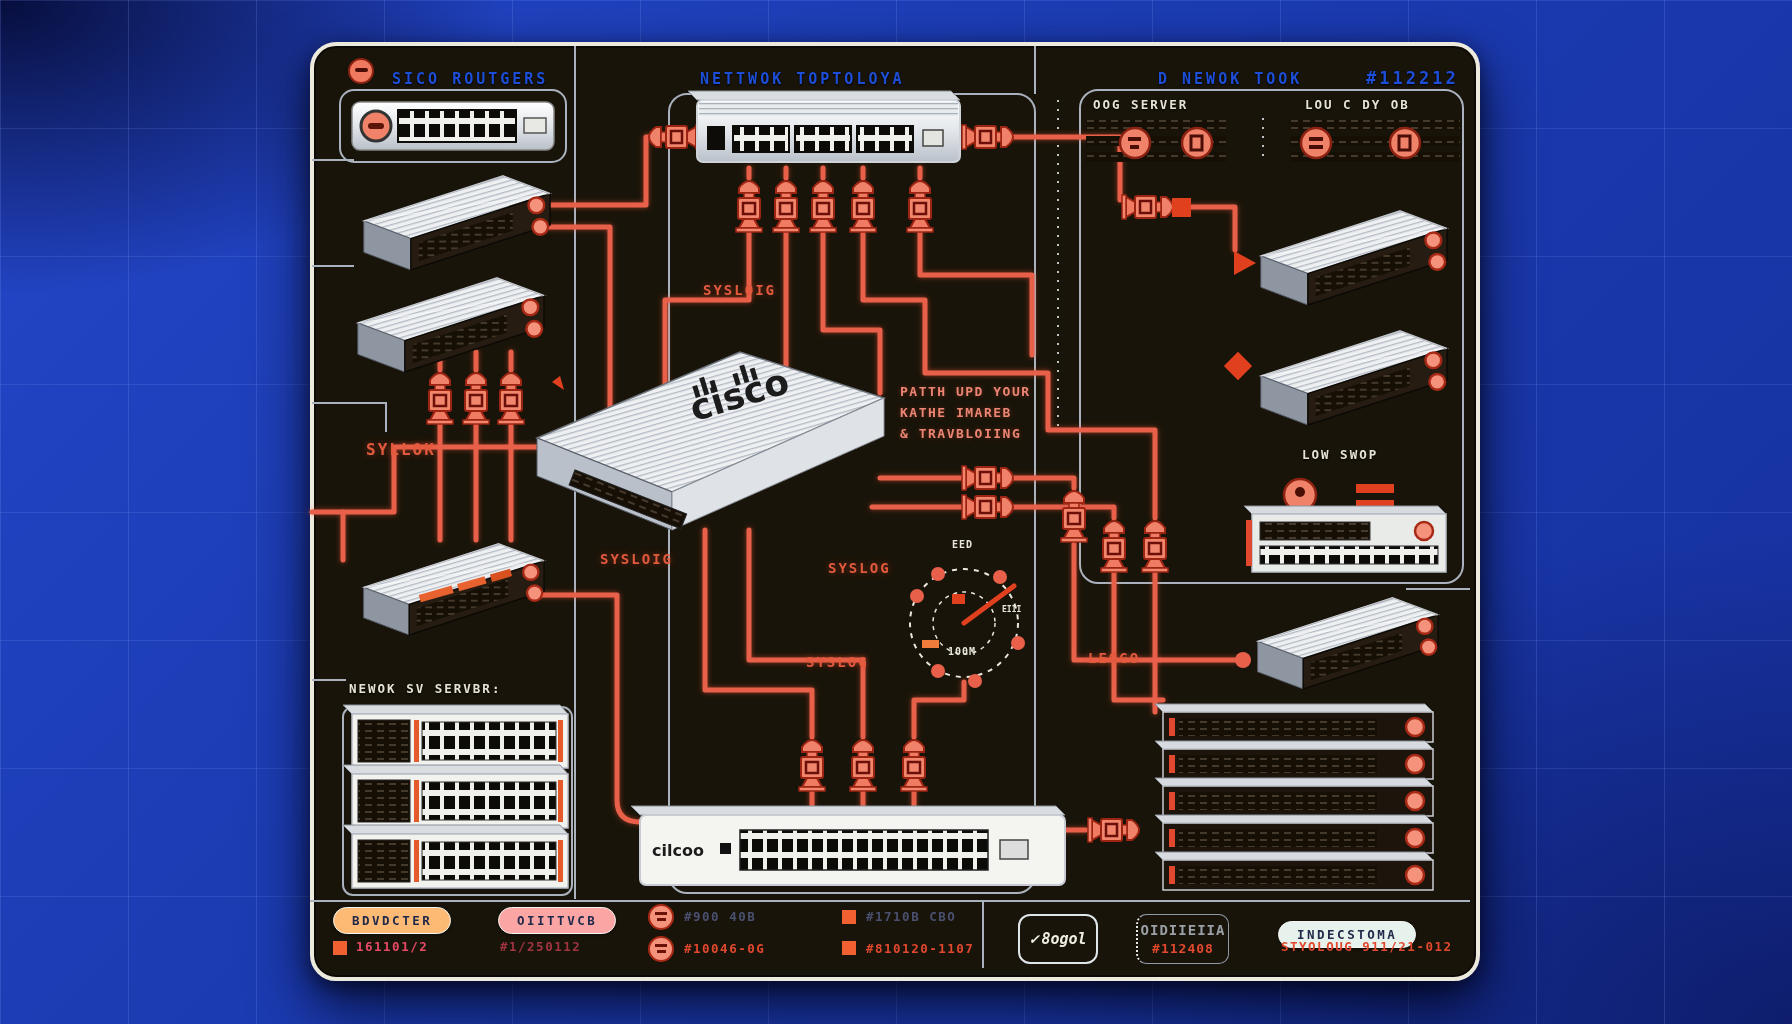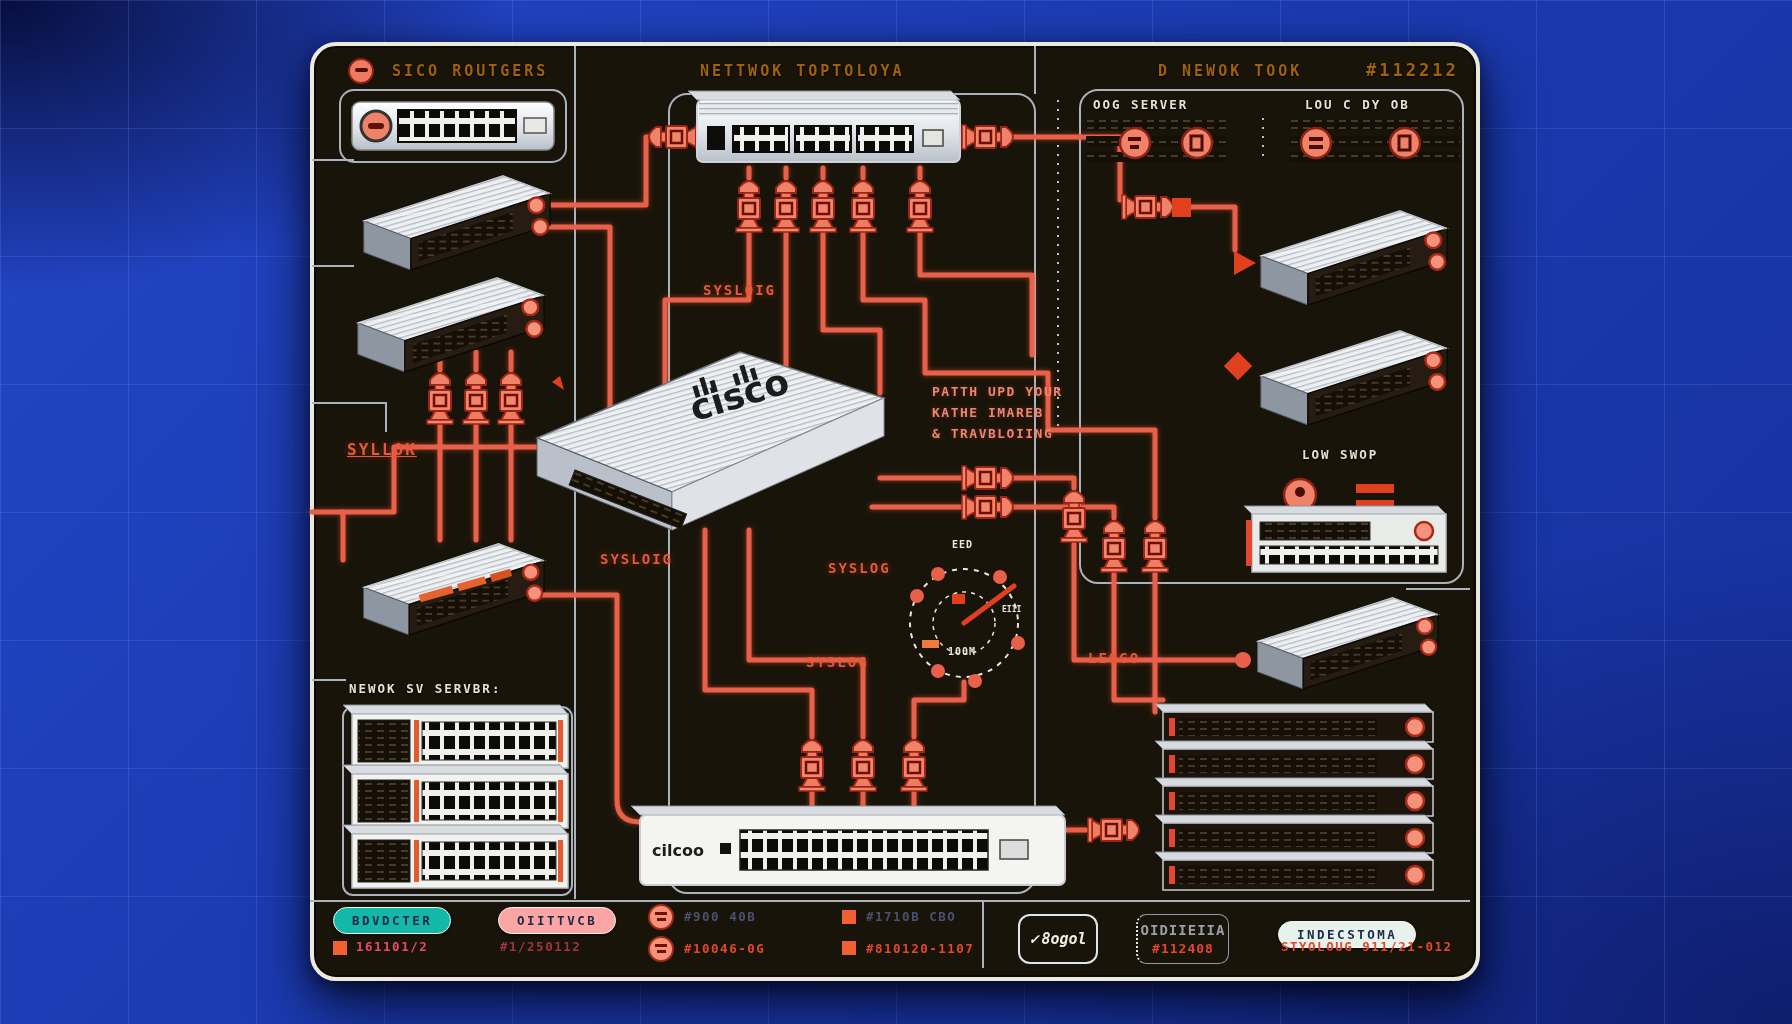--- a/index.html
+++ b/index.html
@@ -17,27 +17,27 @@
       repeating-linear-gradient(to right, rgba(120,150,240,.22) 0 1px, transparent 1px 128px),
       repeating-linear-gradient(to bottom, rgba(120,150,240,.18) 0 1px, transparent 1px 128px);
   }
   .panel{
     position:absolute;left:310px;top:42px;width:1162px;height:931px;
     background:#191409;border:4px solid #ece9dd;border-radius:26px;
     box-shadow:0 26px 60px rgba(0,0,12,.72), 0 6px 20px rgba(0,0,20,.55), inset 0 0 0 2px #0c0a06;
   }
   svg.art{position:absolute;left:0;top:0;width:1792px;height:1024px;pointer-events:none;}
   .lbl{position:absolute;font-weight:bold;white-space:nowrap;}
-  .w{color:#a16207;letter-spacing:3px;font-size:15px;text-shadow:0 1px 2px #000;}
+  .w{color:#1d4ed8;letter-spacing:3px;font-size:15px;text-shadow:0 1px 2px #000;margin-top:8px;}
   .w2{color:#e6e3d6;letter-spacing:2px;font-size:12.5px;text-shadow:0 1px 2px #000;}
   .r{color:#e25a3e;letter-spacing:2px;font-size:14px;text-shadow:0 0 6px rgba(230,70,40,.45);}
-  .note{color:#ec8574;font-size:13px;letter-spacing:1.5px;line-height:1.6;font-weight:bold;text-shadow:0 0 5px rgba(230,80,50,.35);margin-left:32px;}
+  .note{color:#ec8574;font-size:13px;letter-spacing:1.5px;line-height:1.6;font-weight:bold;text-shadow:0 0 5px rgba(230,80,50,.35);}
   .pill{position:absolute;border-radius:16px;padding:5px 18px;font-size:12.5px;font-weight:bold;
         letter-spacing:2.5px;color:#20294a;border:1px solid #f2f5f2;box-shadow:0 1px 3px rgba(0,0,0,.5);}
-  .p1{background:#14b8a6;} .p2{background:#fca5a5;} .p3{background:#e7f2ec;}
+  .p1{background:#fdba74;} .p2{background:#fca5a5;} .p3{background:#e7f2ec;}
   .legv{position:absolute;font-size:12.5px;font-weight:bold;letter-spacing:1.5px;}
   .sq{position:absolute;width:14px;height:14px;background:#f06030;}
   .cbadge{position:absolute;width:26px;height:26px;border-radius:50%;background:#f5927c;border:2px solid #a82a16;box-sizing:border-box;}
   .cbadge i{display:block;width:12px;height:3px;background:#6b1208;margin:6px auto 3px;}
   .cbadge i+i{margin-top:2px;width:9px;}
   .badge{position:absolute;border:2px solid #dfe6ea;border-radius:12px;color:#f0ede4;
          font-style:italic;font-weight:bold;font-size:15px;display:flex;align-items:center;justify-content:center;gap:3px;}
   .dbox{position:absolute;border:1.5px solid #8f9aa8;border-left:2px dotted #e8e8e8;border-radius:10px;
         display:flex;flex-direction:column;align-items:center;justify-content:center;gap:3px;}
   .dbox .t{font-size:14px;color:#9aa0a8;letter-spacing:1px;font-weight:bold;}
@@ -350,21 +350,21 @@
 <span class="hicon" style="left:348px;top:58px;">
     <i></i>
   </span>
 <div class="lbl w" style="left:392px;top:62px;">SICO ROUTGERS</div>
 <div class="lbl w" style="left:700px;top:62px;">NETTWOK TOPTOLOYA</div>
 <div class="lbl w" style="left:1158px;top:62px;">D NEWOK TOOK</div>
 <div class="lbl w" style="left:1366px;top:60px;font-size:17px;">#112212</div>
 <div class="lbl w2" style="left:1093px;top:97px;">OOG SERVER</div>
 <div class="lbl w2" style="left:1305px;top:97px;">LOU C DY OB</div>
 
-<div class="lbl r" style="left:347px;top:440px;font-size:16px;text-decoration:underline;">SYLLOK</div>
+<div class="lbl r" style="left:366px;top:440px;font-size:16px;">SYLLOK</div>
 <div class="lbl r" style="left:703px;top:282px;">SYSLOIG</div>
 <div class="lbl r" style="left:600px;top:551px;">SYSLOIG</div>
 <div class="lbl r" style="left:828px;top:560px;">SYSLOG</div>
 <div class="lbl r" style="left:806px;top:654px;">SYSLOG</div>
 <div class="lbl r" style="left:1088px;top:650px;">LEOGO</div>
 <div class="lbl w2" style="left:1302px;top:447px;">LOW SWOP</div>
 <div class="lbl w2" style="left:349px;top:681px;">NEWOK SV SERVBR:</div>
 
 <div class="lbl note" style="left:900px;top:382px;">
   <span>PATTH UPD YOUR</span><br>

